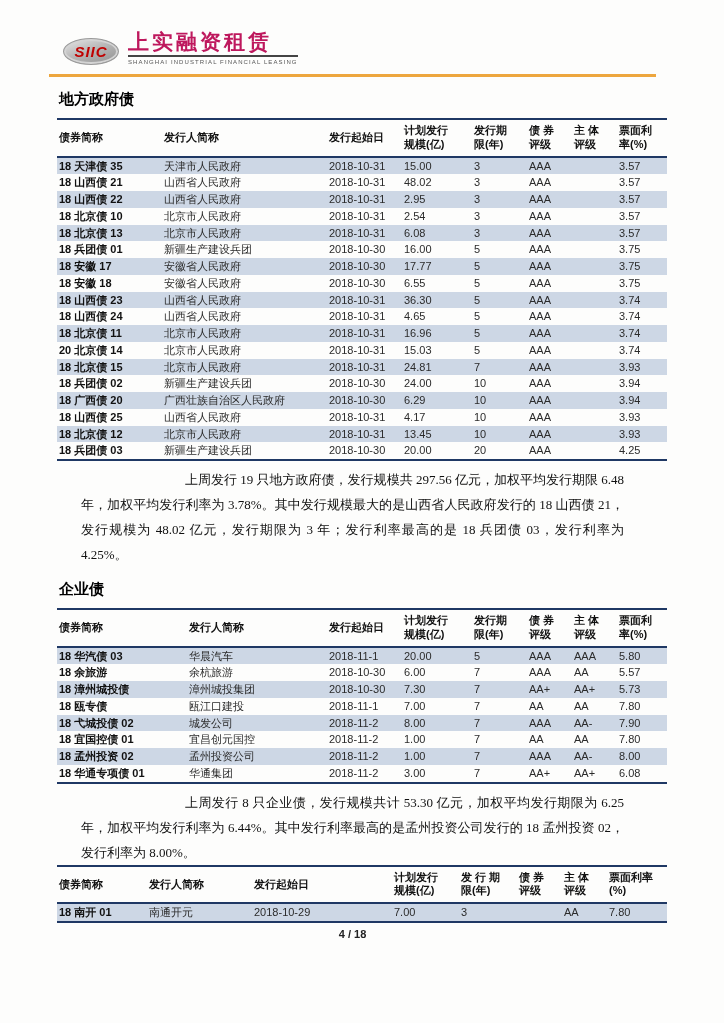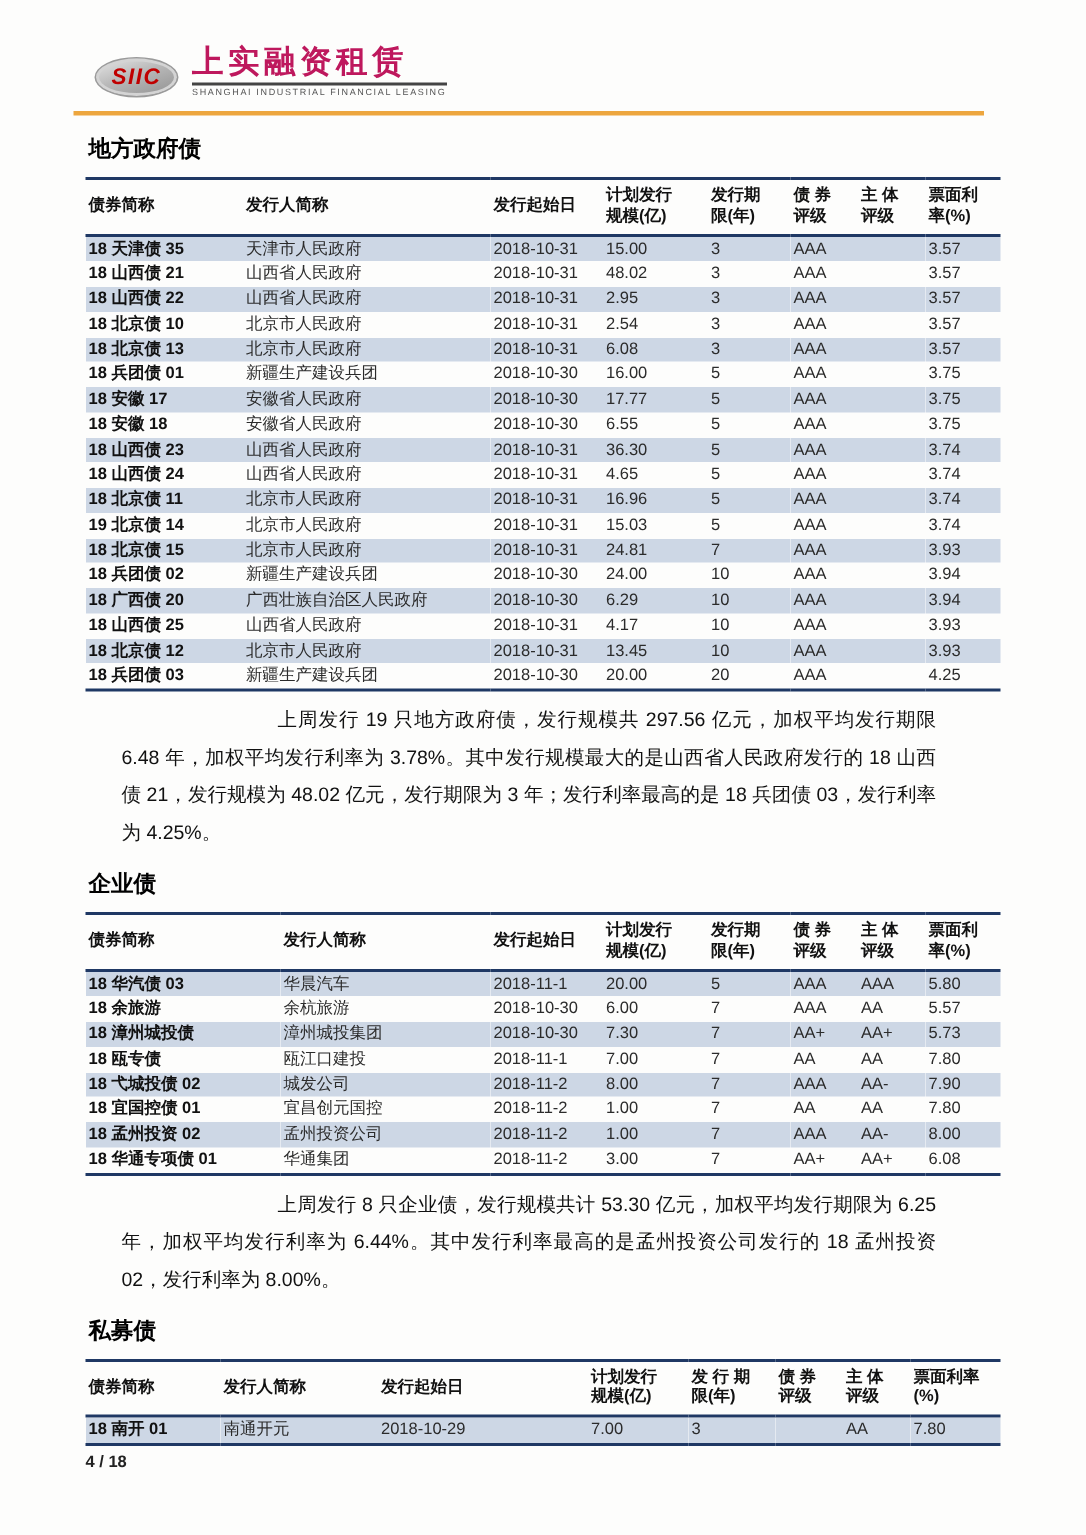--- a/index.html
+++ b/index.html
@@ -61,23 +61,23 @@
   .t-corp col:nth-child(5){width:55px}  .t-corp col:nth-child(6){width:45px}
   .t-corp col:nth-child(7){width:45px}  .t-corp col:nth-child(8){width:50px}
 
   .t-priv col:nth-child(1){width:90px}  .t-priv col:nth-child(2){width:105px}
   .t-priv col:nth-child(3){width:140px} .t-priv col:nth-child(4){width:67px}
   .t-priv col:nth-child(5){width:58px}  .t-priv col:nth-child(6){width:45px}
   .t-priv col:nth-child(7){width:45px}  .t-priv col:nth-child(8){width:60px}
 
   .summary {
     font-size: 13px; line-height: 25px; text-align: justify; color: #111;
-    margin: 6px 24px 0 24px; text-indent: 104px;
-  }
-  .page-footer { text-align: left; font-size: 11px; font-weight: bold; margin-top: 5px; color: #222; }
+    margin: 6px 24px 0 24px; text-indent: 104px; font-family: Liberation Serif, serif;
+  }
+  .page-footer { text-align: center; font-size: 11px; font-weight: bold; margin-top: 5px; color: #222; }
 </style>
 </head>
 <body>
 
 <div class="page">
 
   <header>
     <div class="logo">
       <div class="logo-mark">
         <span>SIIC</span>
@@ -227,21 +227,21 @@
               <td>18 北京债 11</td>
               <td>北京市人民政府</td>
               <td>2018-10-31</td>
               <td>16.96</td>
               <td>5</td>
               <td>AAA</td>
               <td></td>
               <td>3.74</td>
             </tr>
             <tr>
-              <td>19 北京债 14</td>
+              <td>20 北京债 14</td>
               <td>北京市人民政府</td>
               <td>2018-10-31</td>
               <td>15.03</td>
               <td>5</td>
               <td>AAA</td>
               <td></td>
               <td>3.74</td>
             </tr>
             <tr>
               <td>18 北京债 15</td>
@@ -416,21 +416,20 @@
               <td>7</td>
               <td>AA+</td>
               <td>AA+</td>
               <td>6.08</td>
             </tr>
           </tbody>
         </table>
         <p class="summary">上周发行 8 只企业债，发行规模共计 53.30 亿元，加权平均发行期限为 6.25 年，加权平均发行利率为 6.44%。其中发行利率最高的是孟州投资公司发行的 18 孟州投资 02，发行利率为 8.00%。</p>
       </section>
       <section>
-        <h2 class="sec-title">私募债</h2>
         <table class="bond-table t-priv">
           <colgroup>
             <col>
             <col>
             <col>
             <col>
             <col>
             <col>
             <col>
             <col>

